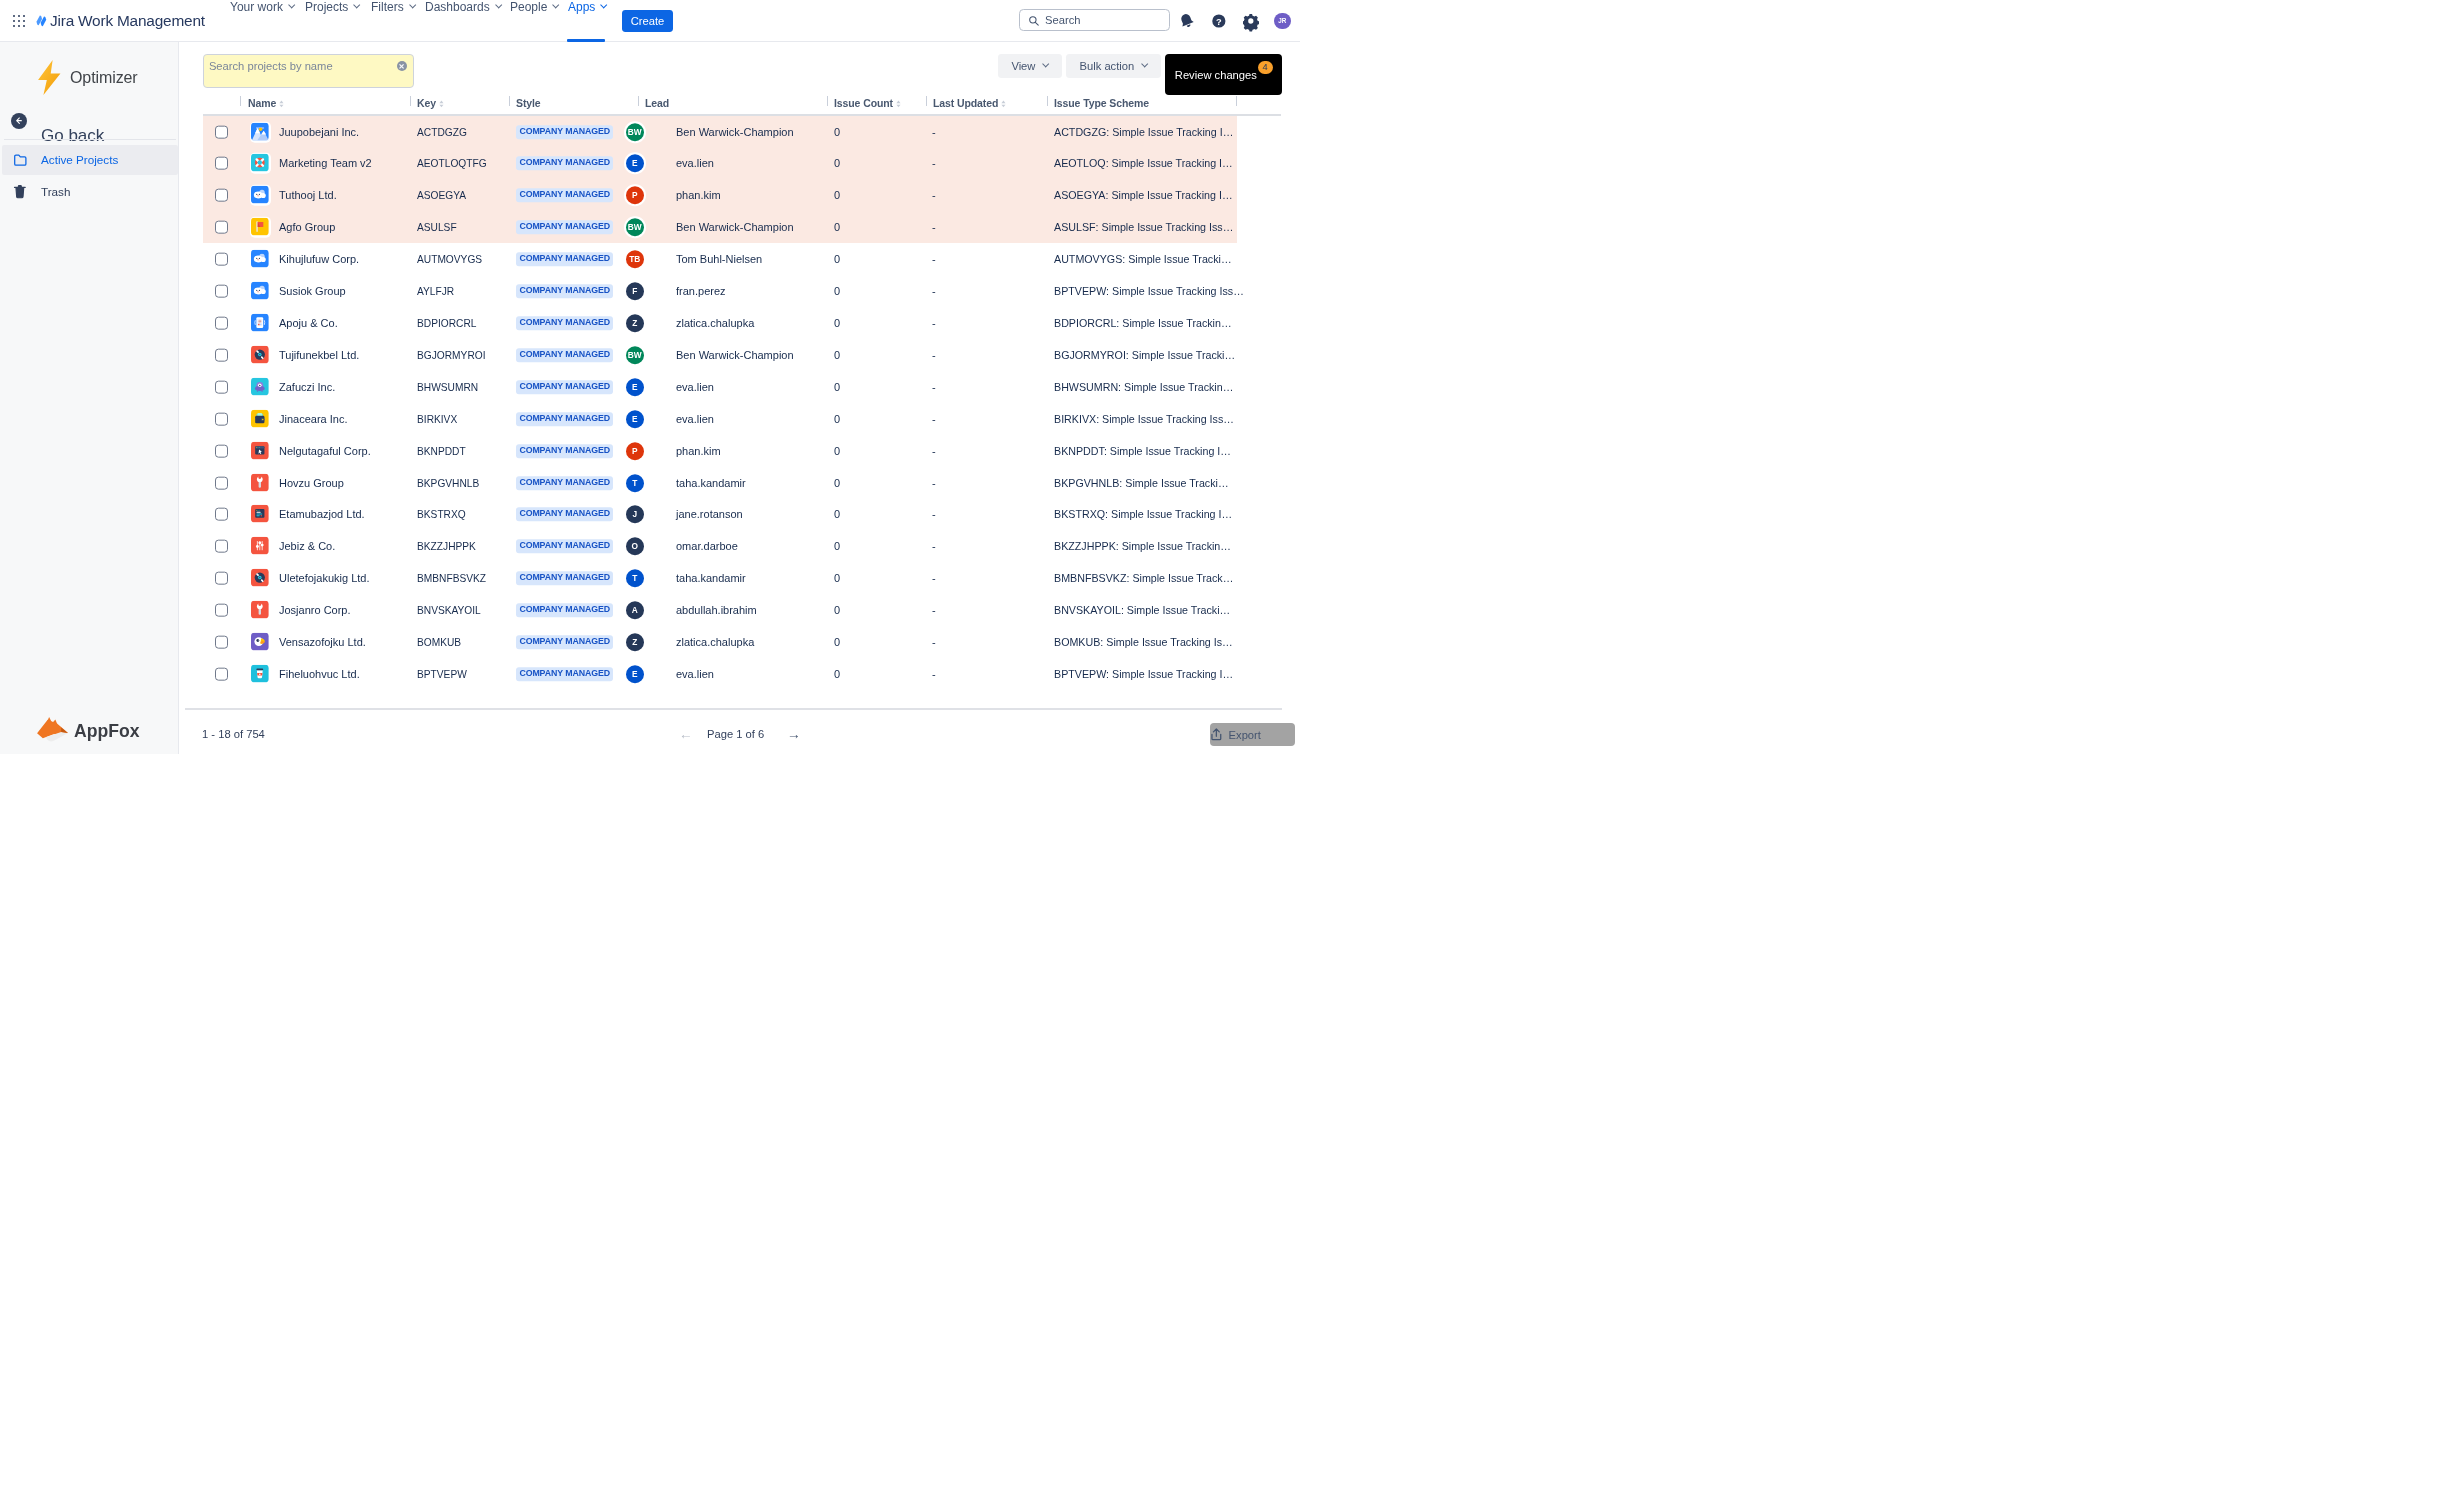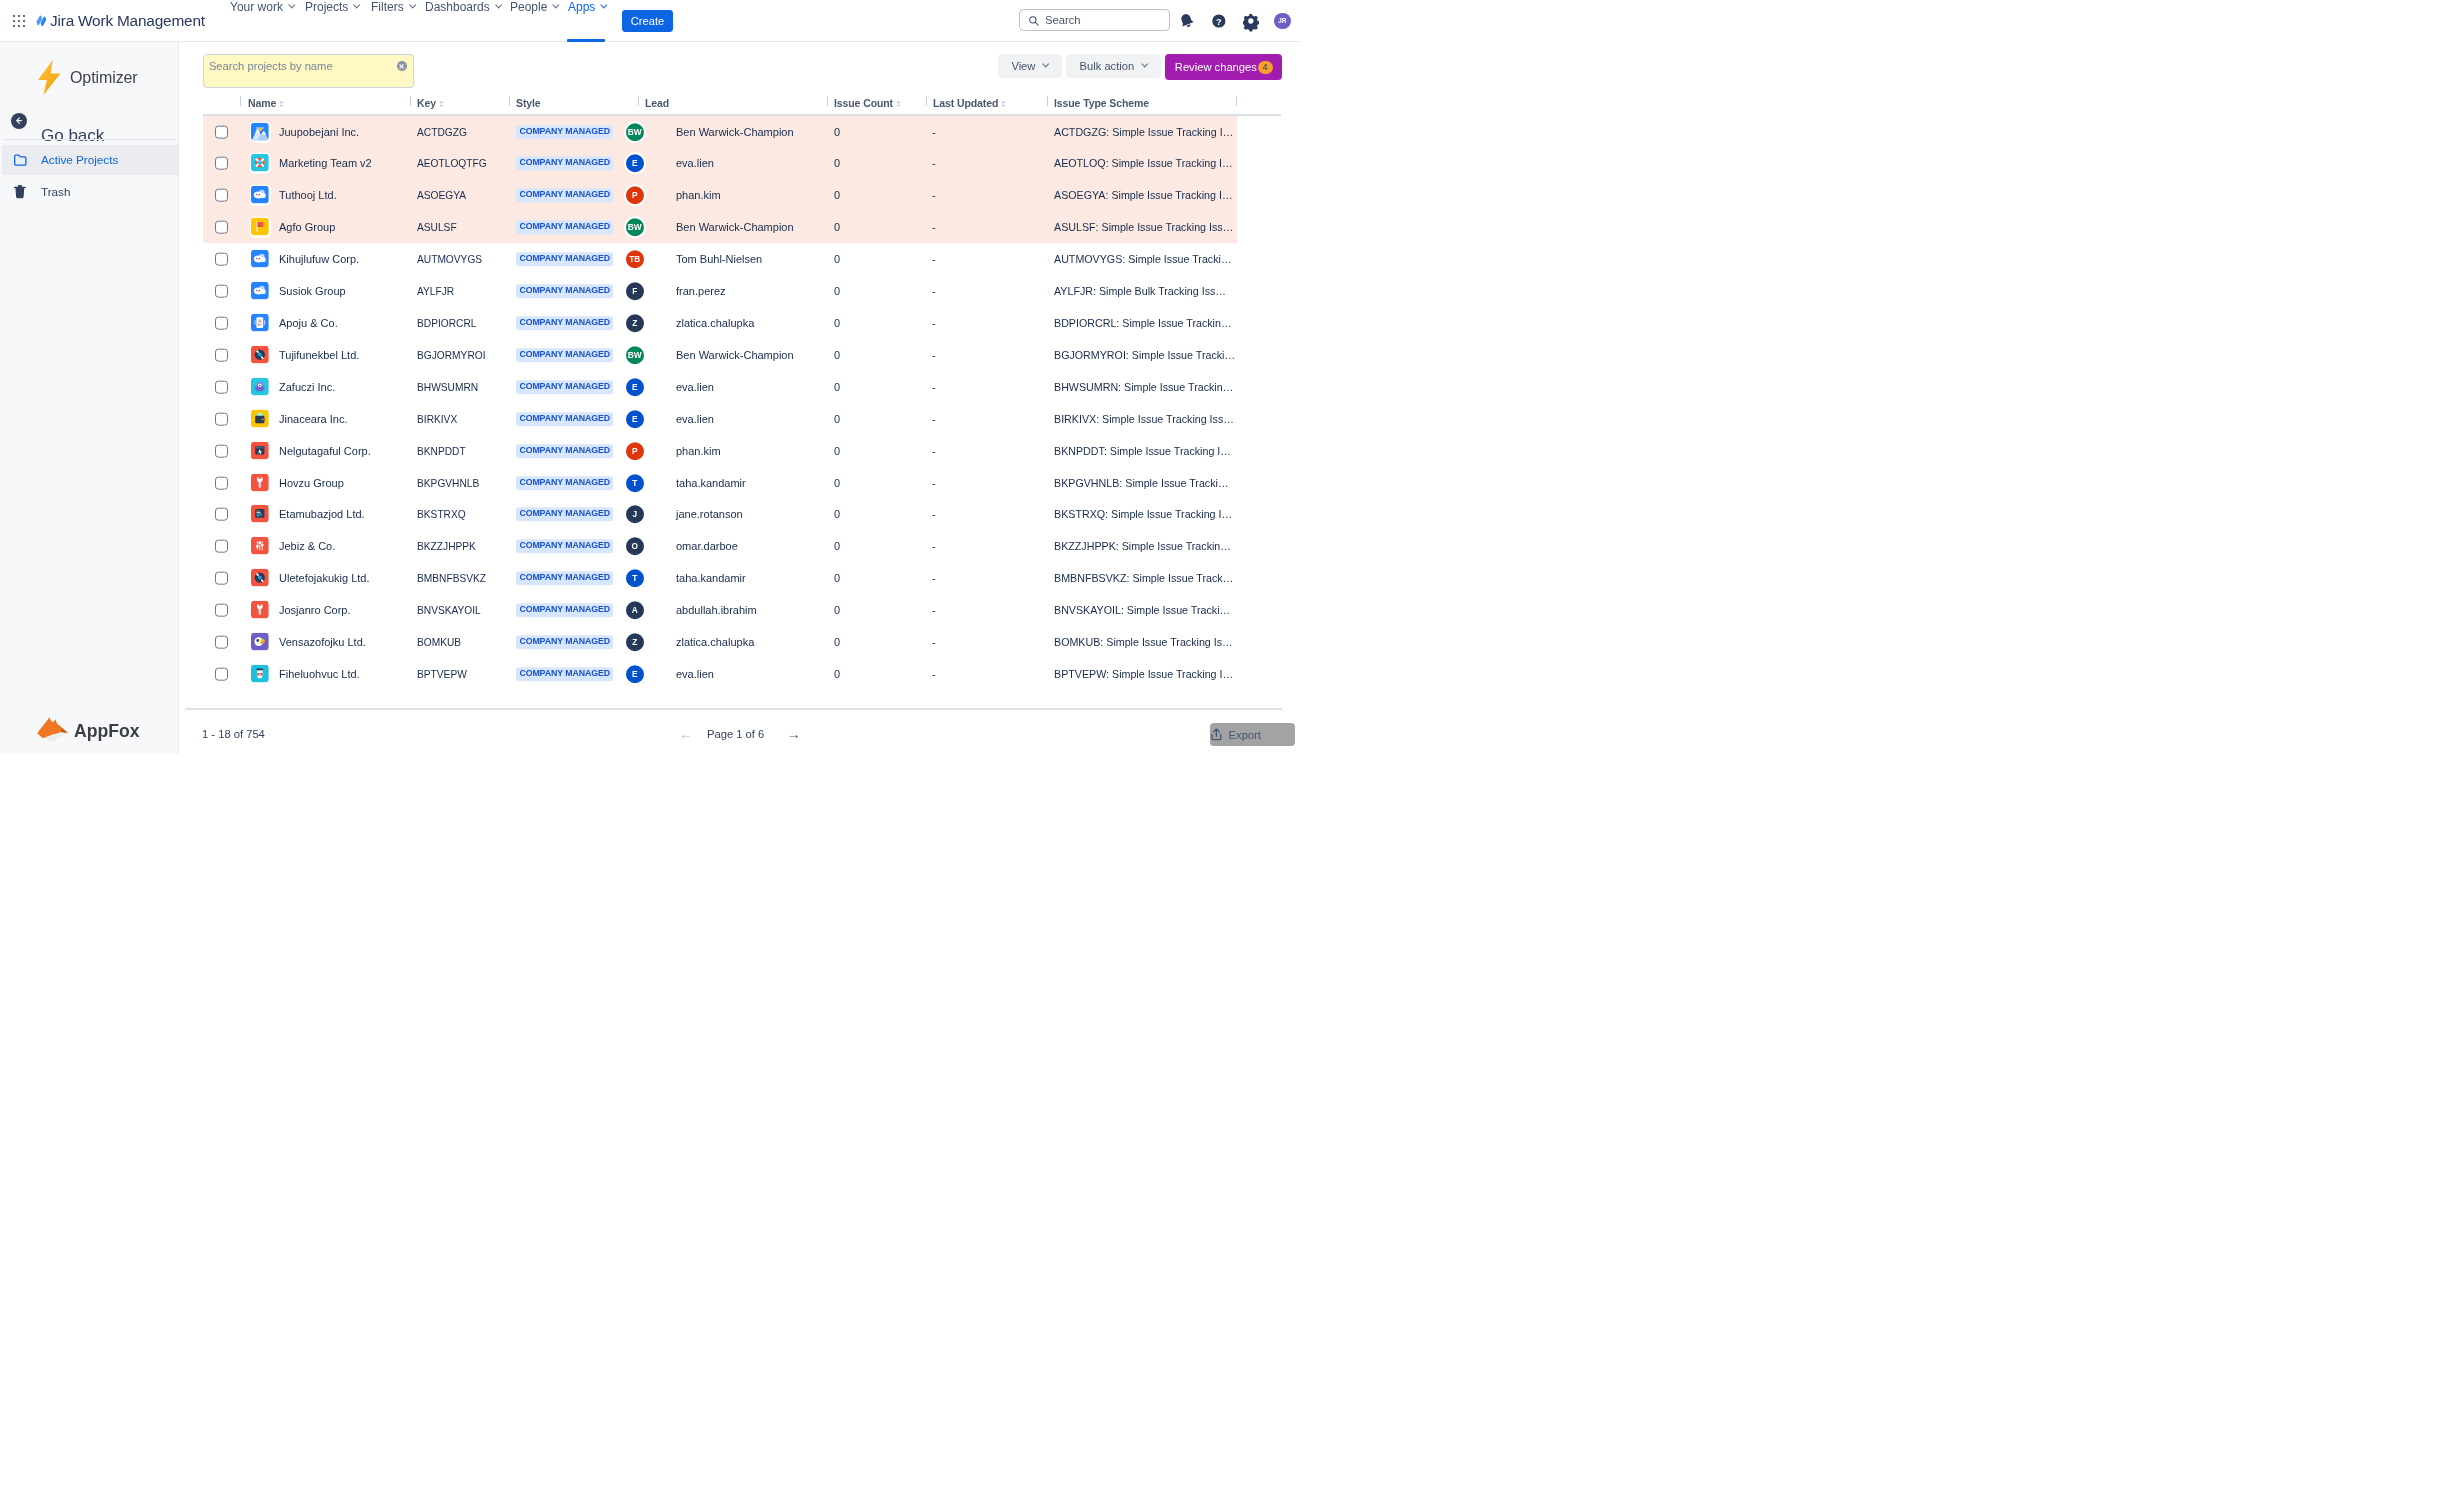--- a/index.html
+++ b/index.html
@@ -30,21 +30,21 @@
 .sitxt{position:absolute;left:41px;top:111px;font-size:11.7px;color:#0C66E4}
 .tricon{position:absolute;left:13px;top:142px}
 .trtxt{position:absolute;left:41px;top:143px;font-size:11.7px;color:#33415C}
 .foxw{position:absolute;left:36px;top:674px}
 .foxt{position:absolute;left:74px;top:679px;font-size:17.6px;font-weight:bold;color:#3B3E45}
 
 .msearch{position:absolute;left:203px;top:54px;width:211px;height:34px;border:1px solid #CED3DC;border-radius:3.9px;background:#fef9c3}
 .msearch span{position:absolute;left:4.9px;top:5.4px;font-size:11.2px;color:#7A869A}
 .clrx{position:absolute;right:6.3px;top:6.3px;width:10.2px;height:10.2px;border-radius:50%;background:#8993A4;color:#FAFBFC;font-size:7.3px;font-weight:bold;display:flex;align-items:center;justify-content:center}
 .tbtn{position:absolute;top:54px;height:24px;background:#F1F2F4;border-radius:3.4px;color:#44546F;font-size:11.2px;display:flex;align-items:center;justify-content:center}
-.rvbtn{position:absolute;left:1165px;top:54px;width:117px;height:26px;background:#a21caf;border-radius:3.9px;color:#fff;font-size:11.2px;display:flex;align-items:center;padding-left:9.8px}
+.rvbtn{position:absolute;left:1165px;top:54px;width:117px;height:41px;background:#000000;border-radius:3.9px;color:#fff;font-size:11.2px;display:flex;align-items:center;padding-left:9.8px}
 .rvbadge{position:absolute;right:9.3px;top:6.6px;width:15px;height:13px;background:#F9A02B;border-radius:6.8px;color:#253858;font-size:9.3px;font-weight:normal;display:flex;align-items:center;justify-content:center}
 .hcol{position:absolute;top:97px;font-size:10.5px;font-weight:bold;color:#49586F;white-space:nowrap;letter-spacing:-0.1px}
 .sort{margin-left:2.9px;vertical-align:-0.5px}
 .sep{position:absolute;top:96px;width:1px;height:10.2px;background:#C9CFDA}
 .tborder{position:absolute;left:203px;top:114px;width:1078px;height:1.5px;background:#DCDFE4}
 
 .fdiv{position:absolute;left:185px;top:708px;width:1097px;height:1.5px;background:#DFE1E6}
 .fcount{position:absolute;left:202px;top:728px;font-size:11.2px;color:#33415C}
 .fpage{position:absolute;left:707px;top:728px;font-size:11.2px;color:#33415C}
 .farrow{position:absolute;top:727px;font-size:13.7px}
@@ -317,21 +317,21 @@
     </div>
 <div class="nm vc">Susiok Group</div>
 <div class="ky vc">AYLFJR</div>
 <div class="bdg vc">COMPANY MANAGED</div>
 <div class="avw vc">
       <div class="av" style="background:#253858">F</div>
     </div>
 <div class="ld vc">fran.perez</div>
 <div class="ic vc">0</div>
 <div class="lu vc">-</div>
-<div class="sch vc">AYLFJR: Simple Bulk Tracking Iss…</div>
+<div class="sch vc">BPTVEPW: Simple Issue Tracking Iss…</div>
 </div>
 <div class="row" style="top:307px;height:32px">
 <div class="cb vc"></div>
 <div class="iconw vc">
       <svg class="picon" width="17.6" height="17.6" viewBox="0 0 36 36">
         <rect width="36" height="36" rx="7" fill="#2684FF"></rect>
         <rect x="11" y="7" width="14" height="22" rx="2.6" fill="#FFFFFF"></rect>
         <rect x="13" y="10" width="10" height="14" rx="1" fill="#EAF1FE"></rect>
         <circle cx="18" cy="15.5" r="3.6" fill="#F8C9C2"></circle>
         <circle cx="16.8" cy="15" r=".8" fill="#344563"></circle>

